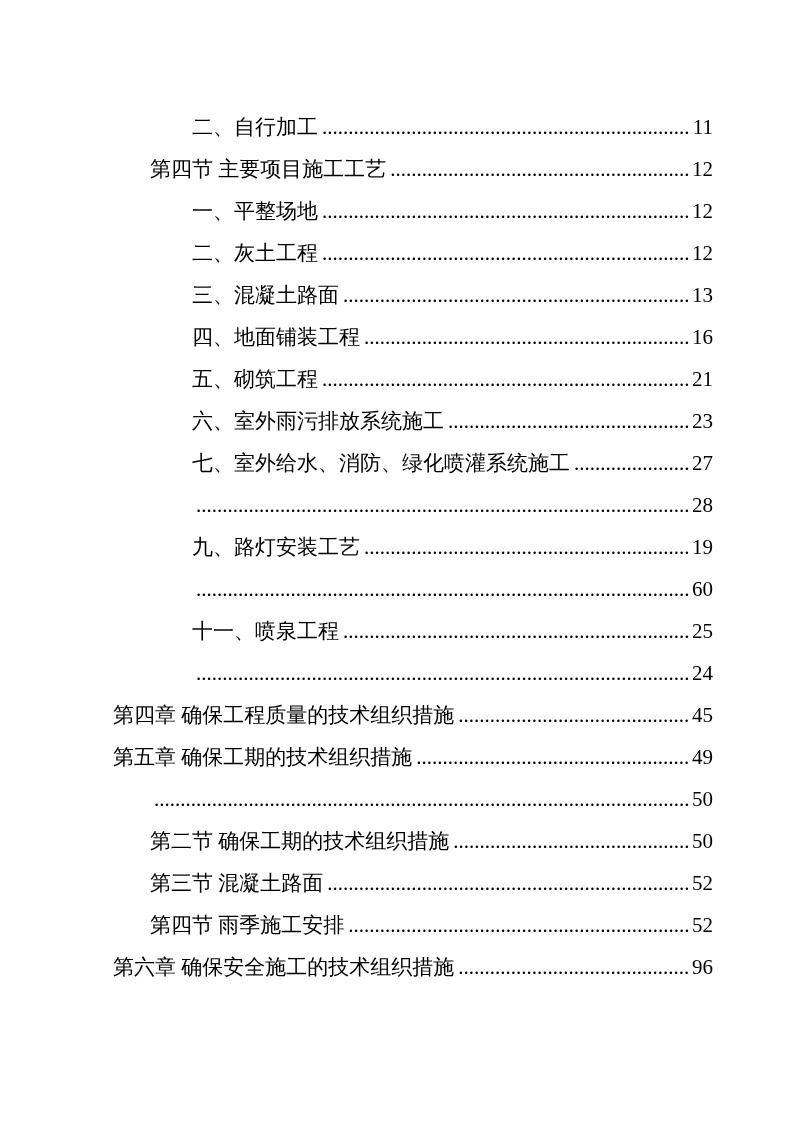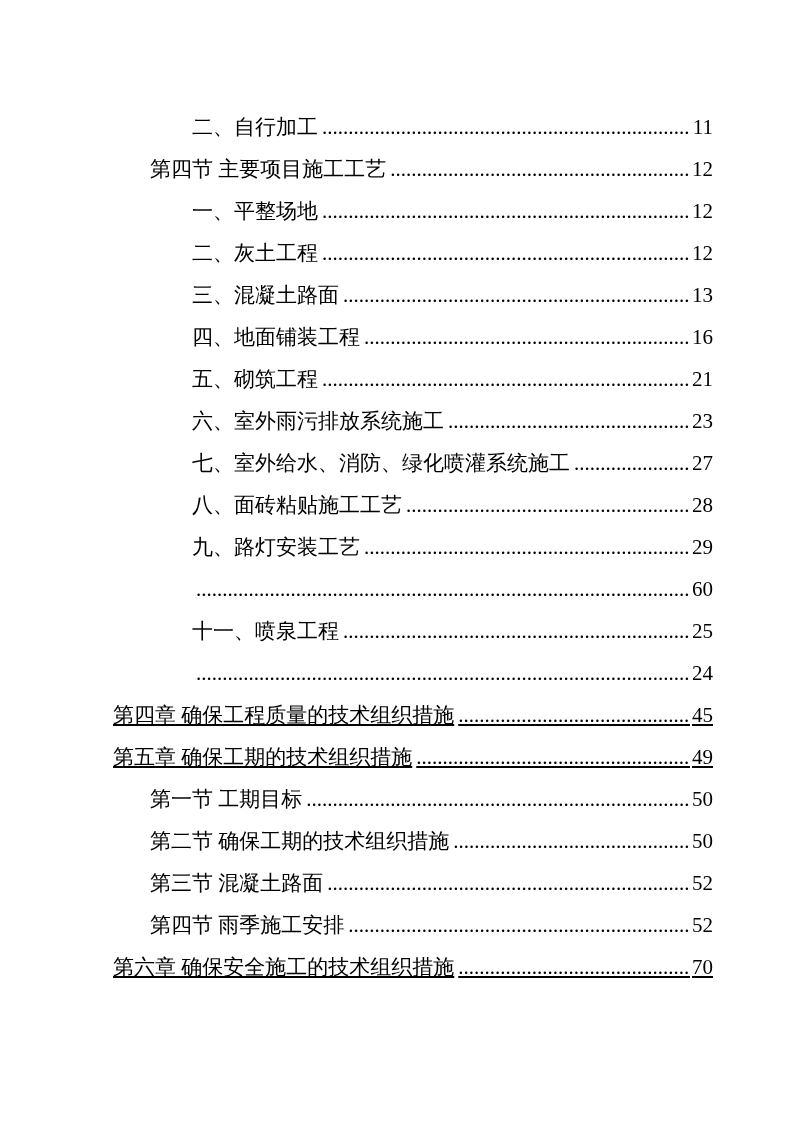--- a/index.html
+++ b/index.html
@@ -25,21 +25,21 @@
     width: 100%;
   }
   .toc-row {
     display: flex;
     align-items: flex-start;
     height: 42px;
     line-height: 42px;
     font-size: 21px;
     white-space: nowrap;
   }
-  .toc-row.chapter { padding-left: 0; text-decoration: underline; }
+  .toc-row.chapter { padding-left: 0; }
   .toc-row.section { padding-left: 37px; }
   .toc-row.item    { padding-left: 79px; }
   .title {
     flex: none;
     white-space: pre;
   }
   .leader {
     flex: 1 1 auto;
     overflow: hidden;
     white-space: nowrap;
@@ -108,29 +108,28 @@
     <span class="page-num gap">23</span>
   </div>
 
   <div class="toc-row item">
     <span class="title">七、室外给水、消防、绿化喷灌系统施工</span>
     <span class="leader">............................................................................................................................................................................................................................</span>
     <span class="page-num">27</span>
   </div>
 
   <div class="toc-row item">
-    <span class="title">八、面砖粘贴施工工艺</span>
     <span class="leader">............................................................................................................................................................................................................................</span>
     <span class="page-num">28</span>
   </div>
 
   <div class="toc-row item">
     <span class="title">九、路灯安装工艺</span>
     <span class="leader">............................................................................................................................................................................................................................</span>
-    <span class="page-num gap">29</span>
+    <span class="page-num gap">19</span>
   </div>
 
   <div class="toc-row item">
     <span class="leader">............................................................................................................................................................................................................................</span>
     <span class="page-num">60</span>
   </div>
 
   <div class="toc-row item">
     <span class="title">十一、喷泉工程</span>
     <span class="leader">............................................................................................................................................................................................................................</span>
@@ -148,21 +147,20 @@
     <span class="page-num">45</span>
   </div>
 
   <div class="toc-row chapter">
     <span class="title">第五章 确保工期的技术组织措施</span>
     <span class="leader">............................................................................................................................................................................................................................</span>
     <span class="page-num">49</span>
   </div>
 
   <div class="toc-row section">
-    <span class="title">第一节 工期目标</span>
     <span class="leader">............................................................................................................................................................................................................................</span>
     <span class="page-num">50</span>
   </div>
 
   <div class="toc-row section">
     <span class="title">第二节 确保工期的技术组织措施</span>
     <span class="leader">............................................................................................................................................................................................................................</span>
     <span class="page-num">50</span>
   </div>
 
@@ -174,16 +172,16 @@
 
   <div class="toc-row section">
     <span class="title">第四节 雨季施工安排</span>
     <span class="leader">............................................................................................................................................................................................................................</span>
     <span class="page-num gap">52</span>
   </div>
 
   <div class="toc-row chapter">
     <span class="title">第六章 确保安全施工的技术组织措施</span>
     <span class="leader">............................................................................................................................................................................................................................</span>
-    <span class="page-num">70</span>
+    <span class="page-num">96</span>
   </div>
 </div>
 </div>
 
 </body></html>

